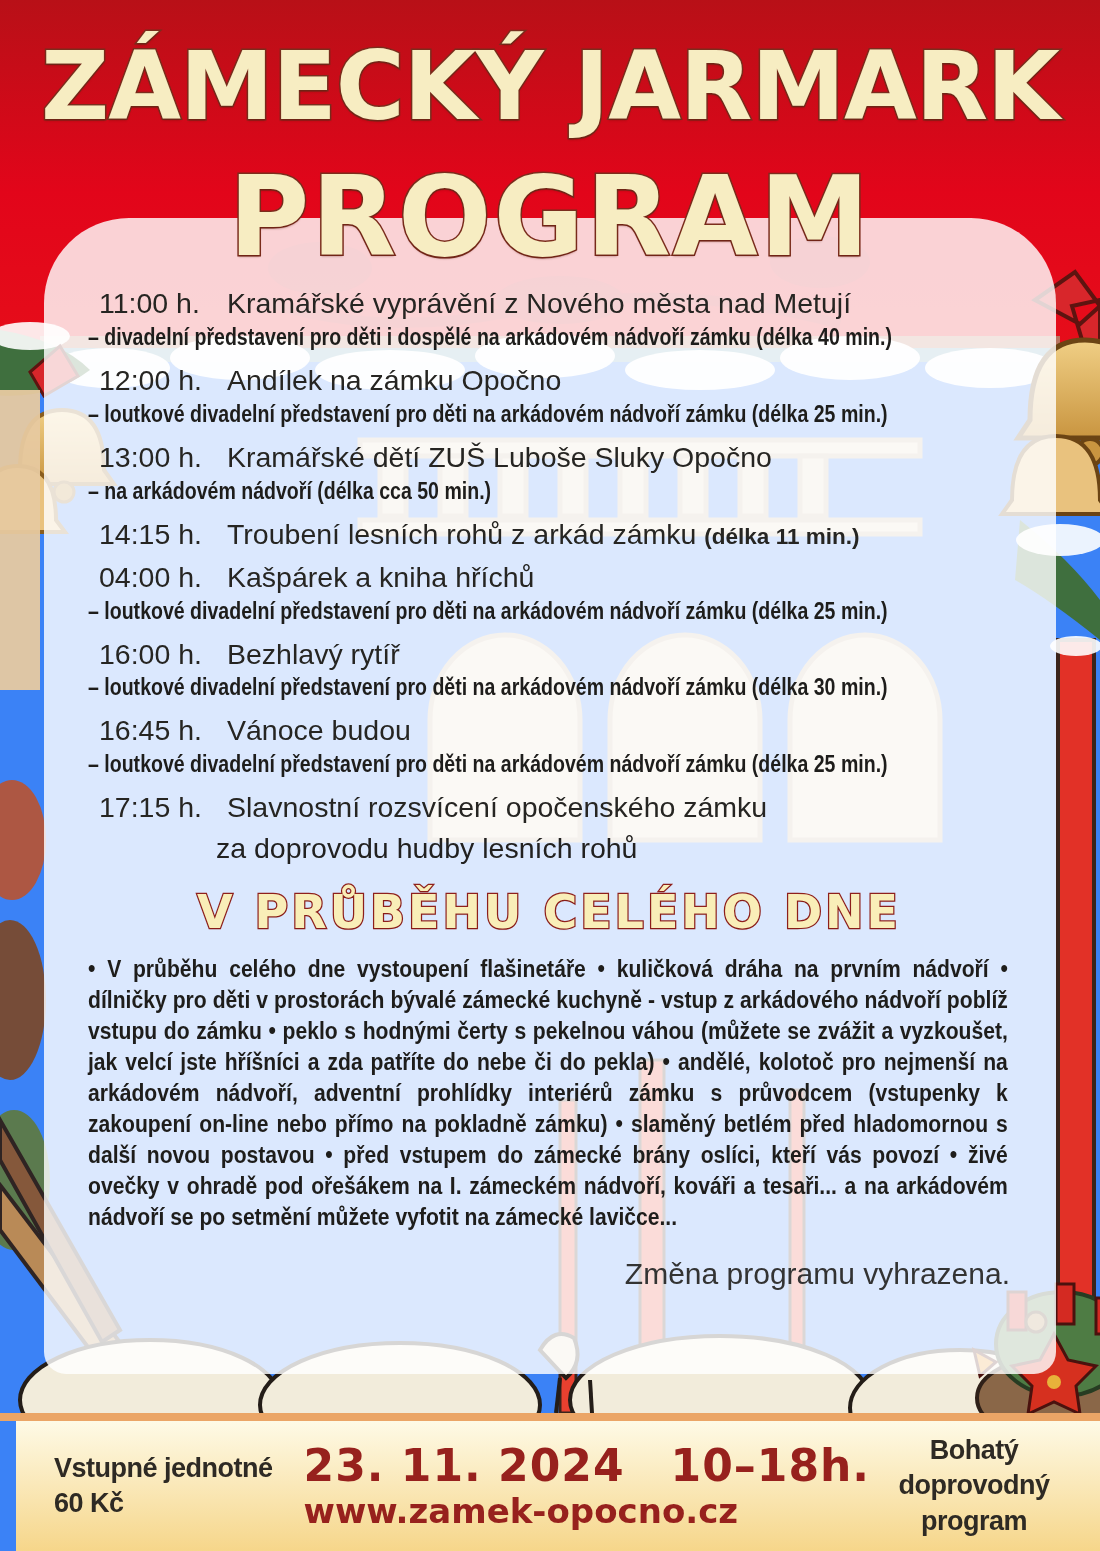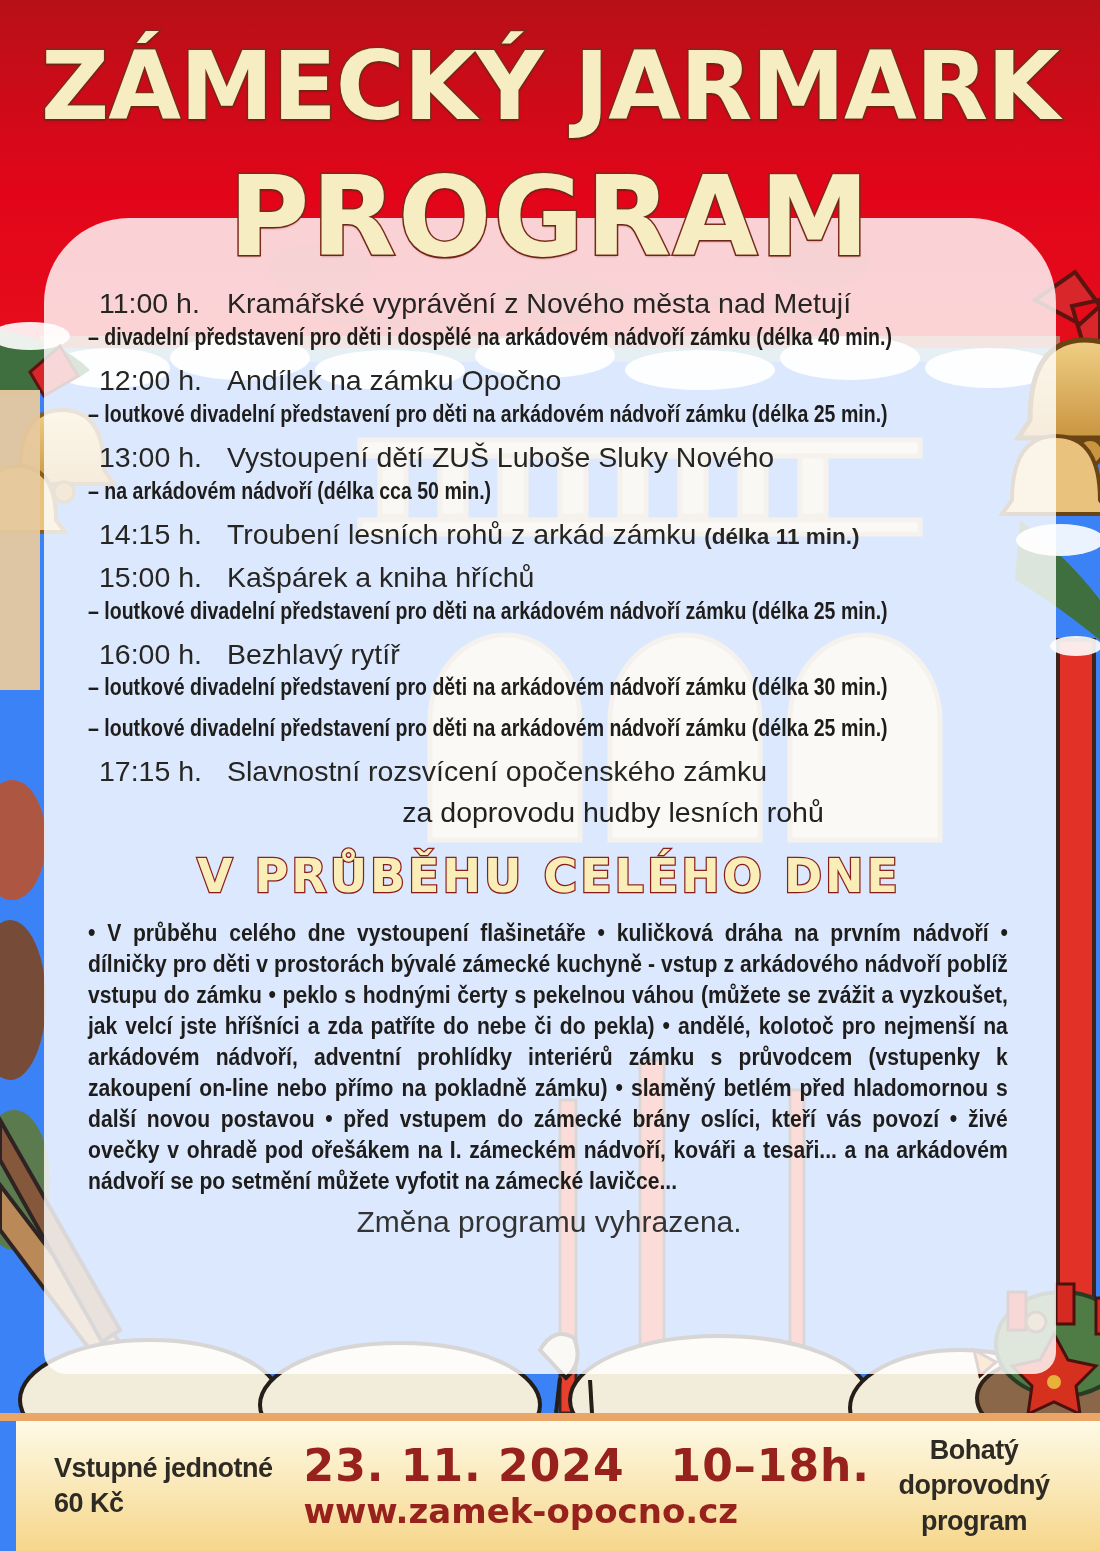--- a/index.html
+++ b/index.html
@@ -28,38 +28,38 @@
   .title1{top:40px; font-size:94px; letter-spacing:-1px;}
   .title2{top:162px; font-size:110px; letter-spacing:2px;}
   
   .content{position:absolute; left:88px; top:288px; width:922px; color:#222120;}
   .entry{margin-bottom:14px;}
   .entry.no-detail{margin-bottom:11px;}
   .entry-main{font-size:28.5px; line-height:1.12; color:#262522;margin-left:11px;}
   .time{display:inline-block; width:128px;}
   .etitle{}
   .suffix{font-size:22.5px; font-weight:bold;}
-  .etitle2{font-size:28.5px; line-height:1.12; margin-left:128px; margin-top:9px;text-align:center;}
+  .etitle2{font-size:28.5px; line-height:1.12; margin-left:128px; margin-top:9px;}
   .entry-detail{
     font-size:23px; font-weight:700; margin-top:4px; white-space:nowrap;
     transform:scaleX(.85); transform-origin:0 50%; color:#1e1d1b;
   }
   .section-heading{
     margin-top:22px; text-align:center;
     font-family:"DejaVu Sans", sans-serif; font-weight:bold;
     font-size:46px; letter-spacing:3px; line-height:1.1;
     color:#f9eeb8; -webkit-text-stroke:2.5px #8e1f1c; paint-order:stroke fill;
     text-shadow:0 1px 1px rgba(120,20,10,.3);
   }
   .all-day-paragraph{
     margin-top:16px; width:1002px; transform:scaleX(.918); transform-origin:0 0;
     font-size:23px; font-weight:700; line-height:31px; text-align:justify;
     color:#1e1d1b;
   }
-  .note{margin-top:8px; text-align:center; font-size:30px; font-weight:400; color:#333;}
+  .note{margin-top:24px; text-align:right; font-size:30px; font-weight:400; color:#333;}
   
   .footer-bar{position:absolute; left:0; top:1413px; width:1100px; height:8px; background:#eba566;}
   .footer{
     position:absolute; left:16px; top:1421px; width:1100px; height:130px;
     background:linear-gradient(#fefae6,#f6d68a);
     display:flex; align-items:center; box-sizing:border-box; padding:0 38px;
   }
   .f-left{width:360px; font-weight:bold; font-size:27px; line-height:1.3; color:#2e2a24; letter-spacing:-0.5px;}
   .f-center{flex:1; text-align:left; color:#97211d;}
   .f-date-line{font-family:"DejaVu Sans", sans-serif; font-weight:bold; font-size:44px; line-height:1; letter-spacing:1px; white-space:nowrap;}
@@ -198,39 +198,40 @@
       <div class="entry-main"><span class="time">11:00 h.</span><span class="etitle">Kramářské vyprávění z Nového města nad Metují</span></div>
       <div class="entry-detail">– divadelní představení pro děti i dospělé na arkádovém nádvoří zámku (délka 40 min.)</div>
     </div>
 
     <div class="entry">
       <div class="entry-main"><span class="time">12:00 h.</span><span class="etitle">Andílek na zámku Opočno</span></div>
       <div class="entry-detail">– loutkové divadelní představení pro děti na arkádovém nádvoří zámku (délka 25 min.)</div>
     </div>
 
     <div class="entry">
-      <div class="entry-main"><span class="time">13:00 h.</span><span class="etitle">Vystoupení dětí ZUŠ Luboše Sluky Nového</span></div>
+      <div class="entry-main"><span class="time">13:00 h.</span><span class="etitle">Kramářské dětí ZUŠ Luboše Sluky Opočno</span></div>
       <div class="entry-detail">– na arkádovém nádvoří (délka cca 50 min.)</div>
     </div>
 
     <div class="entry no-detail">
       <div class="entry-main"><span class="time">14:15 h.</span><span class="etitle">Troubení lesních rohů z arkád zámku</span> <span class="suffix">(délka 11 min.)</span></div>
     </div>
 
     <div class="entry">
-      <div class="entry-main"><span class="time">15:00 h.</span><span class="etitle">Kašpárek a kniha hříchů</span></div>
+      <div class="entry-main"><span class="time">04:00 h.</span><span class="etitle">Kašpárek a kniha hříchů</span></div>
       <div class="entry-detail">– loutkové divadelní představení pro děti na arkádovém nádvoří zámku (délka 25 min.)</div>
     </div>
 
     <div class="entry">
       <div class="entry-main"><span class="time">16:00 h.</span><span class="etitle">Bezhlavý rytíř</span></div>
       <div class="entry-detail">– loutkové divadelní představení pro děti na arkádovém nádvoří zámku (délka 30 min.)</div>
     </div>
 
     <div class="entry">
+      <div class="entry-main"><span class="time">16:45 h.</span><span class="etitle">Vánoce budou</span></div>
       <div class="entry-detail">– loutkové divadelní představení pro děti na arkádovém nádvoří zámku (délka 25 min.)</div>
     </div>
 
     <div class="entry">
       <div class="entry-main"><span class="time">17:15 h.</span><span class="etitle">Slavnostní rozsvícení opočenského zámku</span></div>
       <div class="etitle2">za doprovodu hudby lesních rohů</div>
     </div>
 
     <div class="section-heading">V PRŮBĚHU CELÉHO DNE</div>
 

